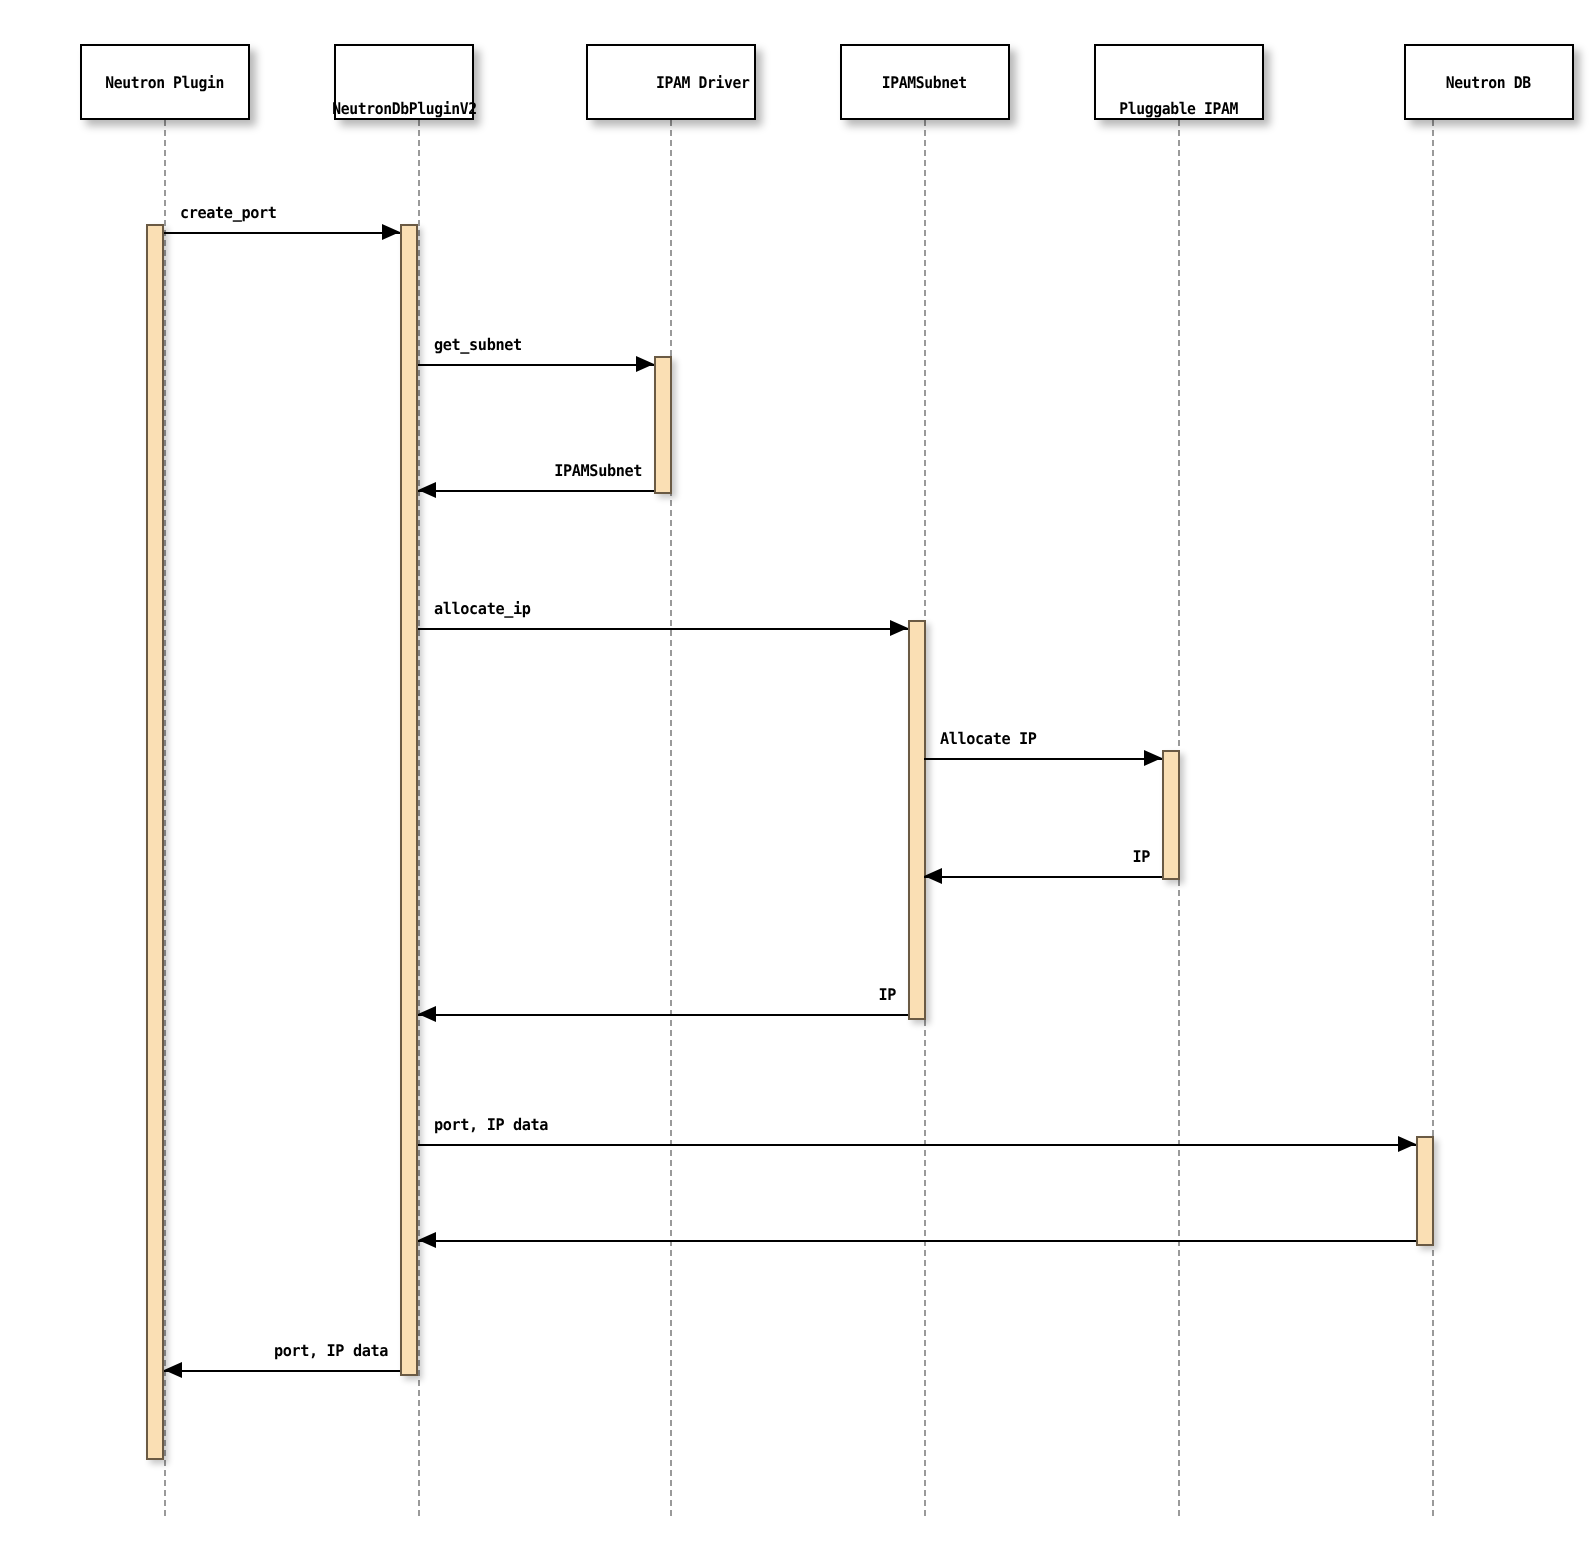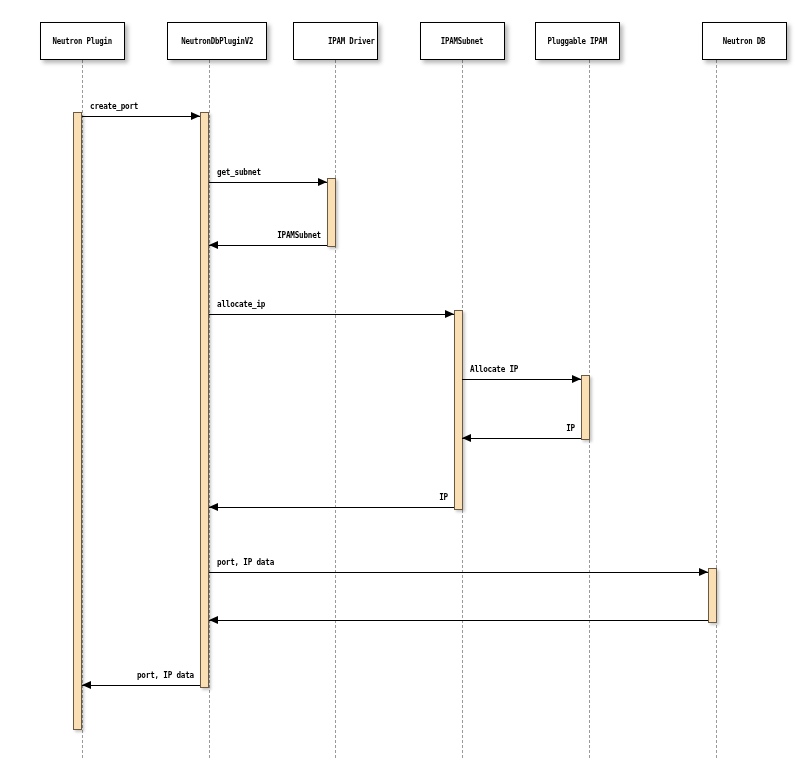--- a/index.html
+++ b/index.html
@@ -134,29 +134,29 @@
       <div class="msg-line" style="left: 209px; top: 620px; width: 499px;"></div>
       <div class="arrow-head left" style="top: 616px; left: 209px;"></div>
       <div class="msg-line" style="left: 82px; top: 685px; width: 118px;"></div>
       <div class="arrow-head left" style="top: 681px; left: 82px;"></div>
       <div class="msg-label lbl-right" style="top: 671px; left: 0px; width: 194px; text-align: right;">port, IP data</div>
     </div>
   <div id="participants-layer">
       <div class="participant-box" style="left: 40px; top: 22px; width: 85px; height: 38px;">
         <span class="participant-label">Neutron Plugin</span>
       </div>
-      <div class="participant-box" style="left: 167px; top: 22px; width: 100px; height: 38px;">
+      <div class="participant-box" style="left: 167px; top: 22px; width: 70px; height: 38px; align-items: flex-end;">
         <span class="participant-label">NeutronDbPluginV2</span>
       </div>
       <div class="participant-box" style="left: 293px; top: 22px; width: 85px; height: 38px; justify-content: flex-end;">
         <span class="participant-label">IPAM Driver</span>
       </div>
       <div class="participant-box" style="left: 420px; top: 22px; width: 85px; height: 38px;">
         <span class="participant-label">IPAMSubnet</span>
       </div>
-      <div class="participant-box" style="left: 535px; top: 22px; width: 85px; height: 38px;">
+      <div class="participant-box" style="left: 547px; top: 22px; width: 85px; height: 38px; align-items: flex-end;">
         <span class="participant-label">Pluggable IPAM</span>
       </div>
       <div class="participant-box" style="left: 674px; top: 22px; width: 85px; height: 38px; margin-left: 28px;">
         <span class="participant-label">Neutron DB</span>
       </div>
     </div>
 </div>
 
 </body></html>

